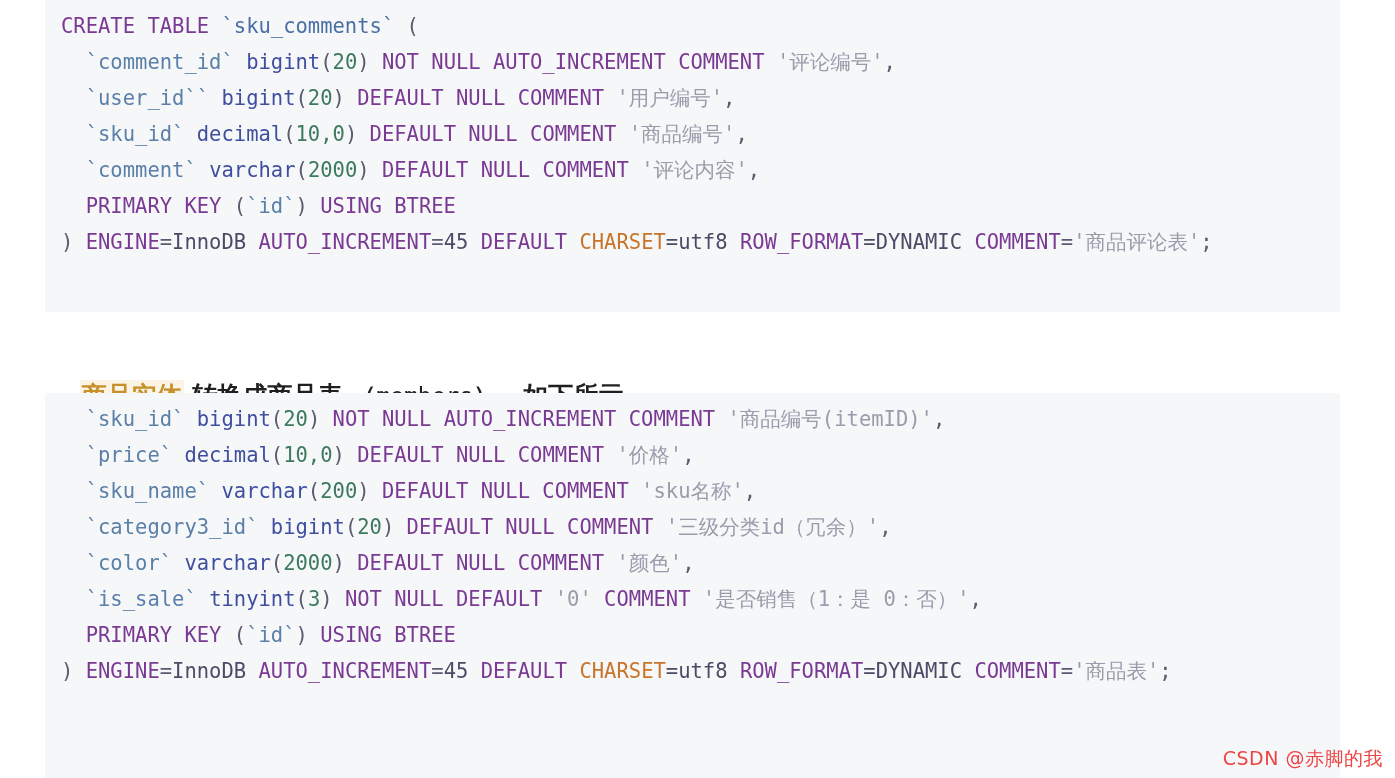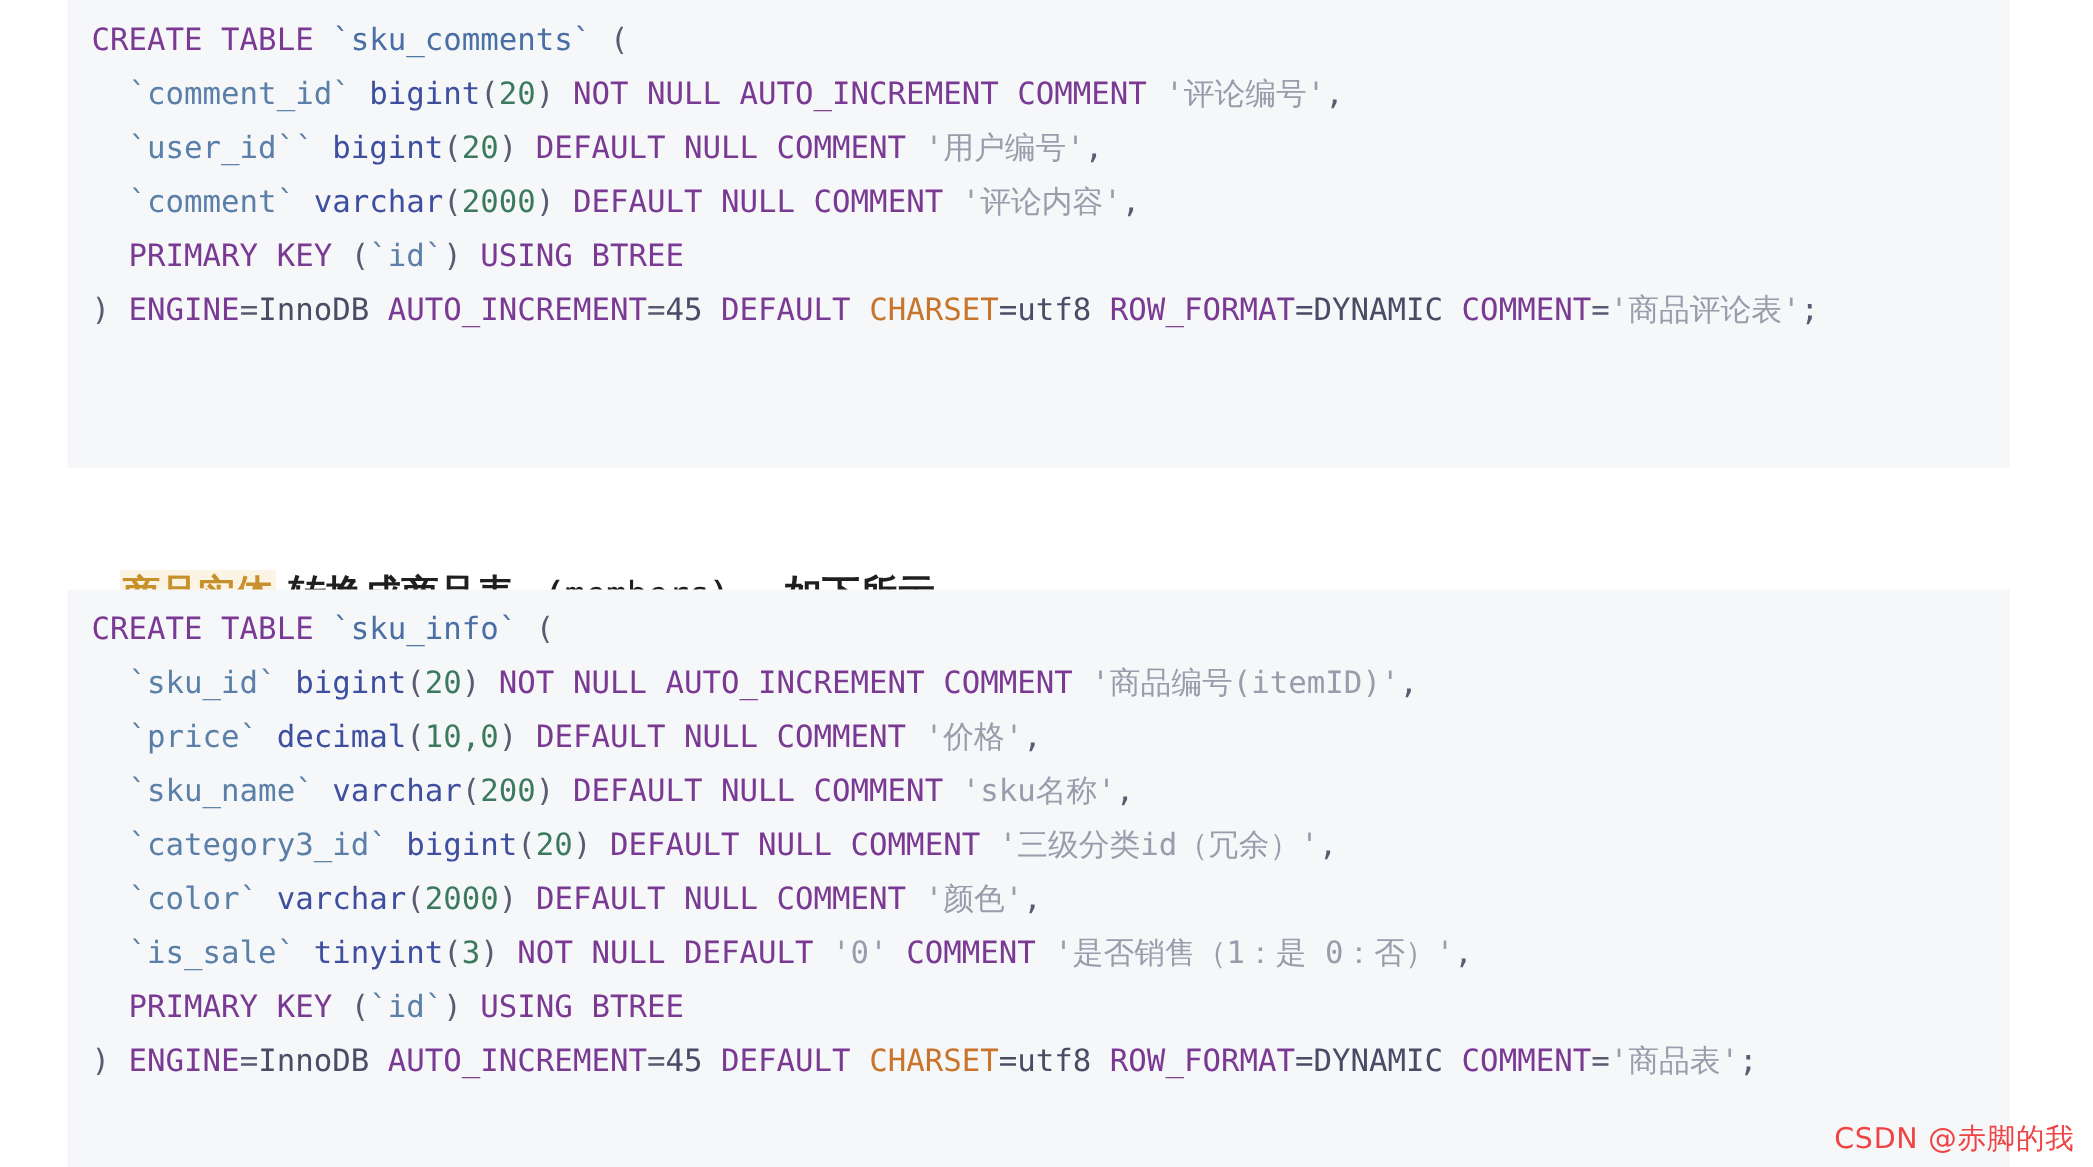--- a/index.html
+++ b/index.html
@@ -99,31 +99,31 @@
 </style>
 </head>
 <body>
 
 <div class="page">
 
   <div class="code-block" id="code-block-1" style="background: rgb(246, 247, 249);">
       <div class="code-line"><span class="kw">CREATE TABLE </span><span class="ident">`sku_comments`</span><span class="punc"> (</span></div>
       <div class="code-line"><span class="plain">  </span><span class="field">`comment_id`</span><span class="plain"> </span><span class="type">bigint</span><span class="punc">(</span><span class="num">20</span><span class="punc">) </span><span class="kw">NOT NULL AUTO_INCREMENT COMMENT </span><span class="str">'评论编号'</span><span class="punc">,</span></div>
       <div class="code-line"><span class="plain">  </span><span class="field">`user_id``</span><span class="plain"> </span><span class="type">bigint</span><span class="punc">(</span><span class="num">20</span><span class="punc">) </span><span class="kw">DEFAULT NULL COMMENT </span><span class="str">'用户编号'</span><span class="punc">,</span></div>
+      <div class="code-line"><span class="plain">  </span><span class="field">`sku_id`</span><span class="plain"> </span><span class="type">decimal</span><span class="punc">(</span><span class="num">10,0</span><span class="punc">) </span><span class="kw">DEFAULT NULL COMMENT </span><span class="str">'商品编号'</span><span class="punc">,</span></div>
       <div class="code-line"><span class="plain">  </span><span class="field">`comment`</span><span class="plain"> </span><span class="type">varchar</span><span class="punc">(</span><span class="num">2000</span><span class="punc">) </span><span class="kw">DEFAULT NULL COMMENT </span><span class="str">'评论内容'</span><span class="punc">,</span></div>
       <div class="code-line"><span class="plain">  </span><span class="kw">PRIMARY KEY </span><span class="punc">(</span><span class="field">`id`</span><span class="punc">) </span><span class="kw">USING BTREE</span></div>
       <div class="code-line"><span class="punc">) </span><span class="kw">ENGINE</span><span class="punc">=</span><span class="plain">InnoDB </span><span class="kw">AUTO_INCREMENT</span><span class="punc">=</span><span class="plain">45</span><span class="kw"> DEFAULT </span><span class="charset">CHARSET</span><span class="plain">=utf8 </span><span class="kw">ROW_FORMAT</span><span class="plain">=DYNAMIC </span><span class="kw">COMMENT</span><span class="punc">=</span><span class="str">'商品评论表'</span><span class="punc">;</span></div>
     </div>
 
   <div class="prose">
     <span class="hl">商品实体</span><span class="norm"> 转换成商品表 （</span><span class="mono">members</span><span class="norm">），如下所示。</span>
   </div>
 
   <div class="code-block" id="code-block-2" style="background: rgb(246, 247, 249);">
-      <div class="code-line"><span class="kw">CREATE TABLE </span><span class="ident">`sku_info`</span><span class="punc"> (</span></div>
       <div class="code-line"><span class="plain">  </span><span class="field">`sku_id`</span><span class="plain"> </span><span class="type">bigint</span><span class="punc">(</span><span class="num">20</span><span class="punc">) </span><span class="kw">NOT NULL AUTO_INCREMENT COMMENT </span><span class="str">'商品编号(itemID)'</span><span class="punc">,</span></div>
       <div class="code-line"><span class="plain">  </span><span class="field">`price`</span><span class="plain"> </span><span class="type">decimal</span><span class="punc">(</span><span class="num">10,0</span><span class="punc">) </span><span class="kw">DEFAULT NULL COMMENT </span><span class="str">'价格'</span><span class="punc">,</span></div>
       <div class="code-line"><span class="plain">  </span><span class="field">`sku_name`</span><span class="plain"> </span><span class="type">varchar</span><span class="punc">(</span><span class="num">200</span><span class="punc">) </span><span class="kw">DEFAULT NULL COMMENT </span><span class="str">'sku名称'</span><span class="punc">,</span></div>
       <div class="code-line"><span class="plain">  </span><span class="field">`category3_id`</span><span class="plain"> </span><span class="type">bigint</span><span class="punc">(</span><span class="num">20</span><span class="punc">) </span><span class="kw">DEFAULT NULL COMMENT </span><span class="str">'三级分类id（冗余）'</span><span class="punc">,</span></div>
       <div class="code-line"><span class="plain">  </span><span class="field">`color`</span><span class="plain"> </span><span class="type">varchar</span><span class="punc">(</span><span class="num">2000</span><span class="punc">) </span><span class="kw">DEFAULT NULL COMMENT </span><span class="str">'颜色'</span><span class="punc">,</span></div>
       <div class="code-line"><span class="plain">  </span><span class="field">`is_sale`</span><span class="plain"> </span><span class="type">tinyint</span><span class="punc">(</span><span class="num">3</span><span class="punc">) </span><span class="kw">NOT NULL DEFAULT </span><span class="str">'0'</span><span class="kw"> COMMENT </span><span class="str">'是否销售（1：是 0：否）'</span><span class="punc">,</span></div>
       <div class="code-line"><span class="plain">  </span><span class="kw">PRIMARY KEY </span><span class="punc">(</span><span class="field">`id`</span><span class="punc">) </span><span class="kw">USING BTREE</span></div>
       <div class="code-line"><span class="punc">) </span><span class="kw">ENGINE</span><span class="punc">=</span><span class="plain">InnoDB </span><span class="kw">AUTO_INCREMENT</span><span class="punc">=</span><span class="plain">45</span><span class="kw"> DEFAULT </span><span class="charset">CHARSET</span><span class="plain">=utf8 </span><span class="kw">ROW_FORMAT</span><span class="plain">=DYNAMIC </span><span class="kw">COMMENT</span><span class="punc">=</span><span class="str">'商品表'</span><span class="punc">;</span></div>
     </div>
 

